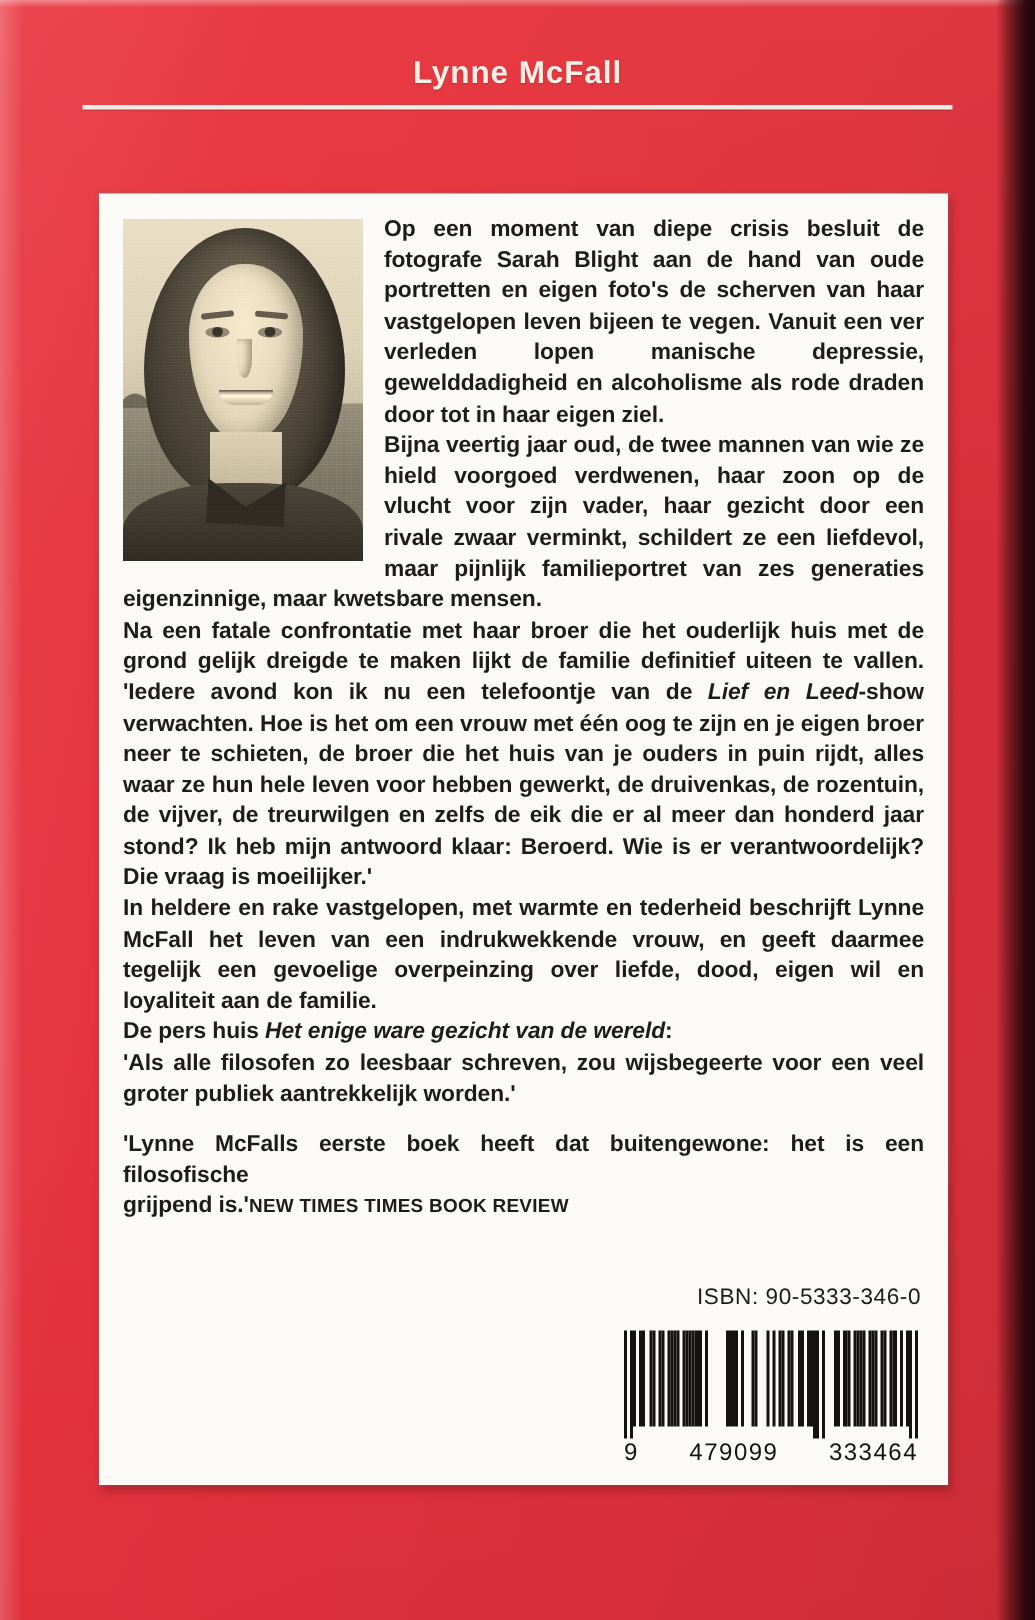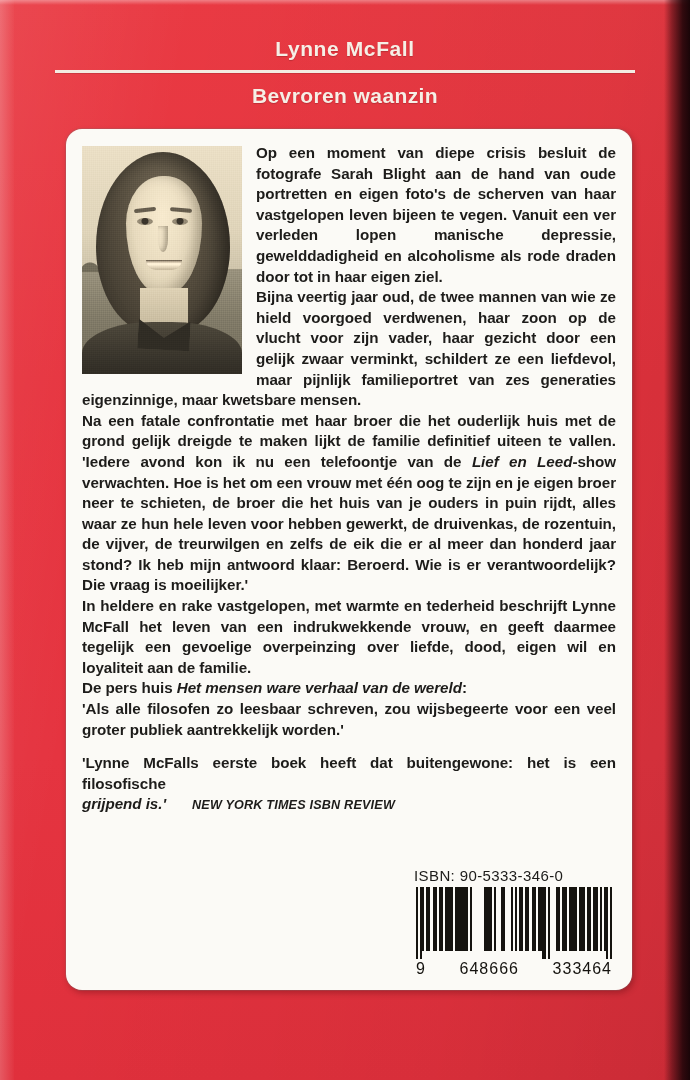--- a/index.html
+++ b/index.html
@@ -85,21 +85,20 @@
     position: absolute;
     left: 66px;
     top: 129px;
     width: 566px;
     height: 861px;
     background: #fbfaf6;
     box-shadow: 0 0 0 1px rgba(120,120,120,0.25), 2px 3px 6px rgba(60,0,6,0.30);
     box-sizing: border-box;
     padding: 14px 16px 10px 16px;
     overflow: hidden;
-    border-radius: 16px;
   }
 
   .body-text {
     color: #1d1c1a;
     font-size: 15.2px;
     line-height: 1.355;
     font-weight: bold;
     text-align: justify;
     letter-spacing: -0.05px;
   }
@@ -213,40 +212,38 @@
     letter-spacing: 0.2px;
   }
   .attrib-line {
     display: block;
     text-align: right;
     margin-top: -1px;
   }
   .nyt-row {
     display: flex;
     align-items: baseline;
-    gap: 26px;
-    font-style: italic;
   }
 
   
   .isbn-block {
     position: absolute;
     right: 18px;
     bottom: 12px;
     width: 200px;
     text-align: center;
   }
   .isbn-text {
     font-family: "Liberation Sans", sans-serif;
     font-size: 15px;
     font-weight: normal;
     color: #1d1c1a;
     letter-spacing: 0.4px;
-    margin-bottom: 3px;
-    text-align: left;
+    margin-bottom: 14px;
+    text-align: right;
   }
   .barcode {
     height: 72px;
     width: 196px;
     margin: 0 auto;
     display: flex;
     align-items: stretch;
     gap: 0;
   }
   .barcode .bar { background: #15130f; }
@@ -283,21 +280,20 @@
 <body>
 
 <div id="cover">
   <div class="red-field"></div>
   <div class="top-edge"></div>
   <div class="left-highlight"></div>
 
   <div class="header">
     <div class="author-top">Lynne McFall</div>
     <div class="rule"></div>
-    <div class="book-title">Bevroren waanzin</div>
   </div>
 
   <div class="panel">
 
     <div class="body-text clearfix">
 
       <div class="portrait">
         <div class="sky"></div>
         <div class="horizon"></div>
         <div class="treeline"></div>
@@ -309,33 +305,33 @@
         <div class="eye-r"></div>
         <div class="nose"></div>
         <div class="mouth"></div>
         <div class="neck"></div>
         <div class="shoulders"></div>
         <div class="collar"></div>
         <div class="grain"></div>
       </div>
 
       <p class="para">Op een moment van diepe crisis besluit de fotografe Sarah Blight aan de hand van oude portretten en eigen foto's de scherven van haar vastgelopen leven bijeen te vegen. Vanuit een ver verleden lopen manische depressie, gewelddadigheid en alcoholisme als rode draden door tot in haar eigen ziel.</p>
-      <p class="para">Bijna veertig jaar oud, de twee mannen van wie ze hield voorgoed verdwenen, haar zoon op de vlucht voor zijn vader, haar gezicht door een gelijk zwaar verminkt, schildert ze een liefdevol, maar pijnlijk familieportret van zes generaties eigenzinnige, maar kwetsbare mensen.</p>
+      <p class="para">Bijna veertig jaar oud, de twee mannen van wie ze hield voorgoed verdwenen, haar zoon op de vlucht voor zijn vader, haar gezicht door een rivale zwaar verminkt, schildert ze een liefdevol, maar pijnlijk familieportret van zes generaties eigenzinnige, maar kwetsbare mensen.</p>
       <p class="para"><span>Na een fatale confrontatie met haar broer die het ouderlijk huis met de grond gelijk dreigde te maken lijkt de familie definitief uiteen te vallen. 'Iedere avond kon ik nu een telefoontje van de </span><span class="italic">Lief en Leed</span><span>-show verwachten. Hoe is het om een vrouw met één oog te zijn en je eigen broer neer te schieten, de broer die het huis van je ouders in puin rijdt, alles waar ze hun hele leven voor hebben gewerkt, de druivenkas, de rozentuin, de vijver, de treurwilgen en zelfs de eik die er al meer dan honderd jaar stond? Ik heb mijn antwoord klaar: Beroerd. Wie is er verantwoordelijk? Die vraag is moeilijker.'</span></p>
 
       <p class="para blk"><span>In heldere en rake vastgelopen, met warmte en tederheid beschrijft </span><span>Lynne McFall</span><span> het leven van een indrukwekkende vrouw, en geeft daarmee tegelijk een gevoelige overpeinzing over liefde, dood, eigen wil en loyaliteit aan de familie.</span></p>
 
-      <p class="para blk press-head"><span>De pers huis </span><span class="italic">Het mensen ware verhaal van de wereld</span><span>:</span></p>
+      <p class="para blk press-head"><span>De pers huis </span><span class="italic">Het enige ware gezicht van de wereld</span><span>:</span></p>
       <p class="para">'Als alle filosofen zo leesbaar schreven, zou wijsbegeerte voor een veel groter publiek aantrekkelijk worden.'</p>
 
       <div class="blk">
         <div>'Lynne McFalls eerste boek heeft dat buitengewone: het is een filosofische</div>
         <div class="nyt-row">
           <span>grijpend is.'</span>
-          <span class="attribution">NEW YORK TIMES ISBN REVIEW</span>
+          <span class="attribution">NEW TIMES TIMES BOOK REVIEW</span>
         </div>
       </div>
 
     </div>
 
     <div class="isbn-block">
       <div class="isbn-text">ISBN: 90-5333-346-0</div>
       <div class="barcode" id="barcode">
           <div class="bar" style="flex: 1 1 0px; margin-bottom: 0px;"></div>
           <div class="gap" style="flex: 1 1 0px; margin-bottom: 0px;"></div>
@@ -428,21 +424,21 @@
           <div class="gap" style="flex: 1 1 0px; margin-bottom: 8px;"></div>
           <div class="bar" style="flex: 1 1 0px; margin-bottom: 8px;"></div>
           <div class="gap" style="flex: 1 1 0px; margin-bottom: 8px;"></div>
           <div class="bar" style="flex: 1 1 0px; margin-bottom: 8px;"></div>
           <div class="bar" style="flex: 1 1 0px; margin-bottom: 0px;"></div>
           <div class="gap" style="flex: 1 1 0px; margin-bottom: 0px;"></div>
           <div class="bar" style="flex: 1 1 0px; margin-bottom: 0px;"></div>
         </div>
       <div class="barcode-digits">
         <span>9</span>
-        <span>648666</span>
+        <span>479099</span>
         <span>333464</span>
       </div>
     </div>
   </div>
 
 
   <div class="spine-shadow"></div>
 </div>
 
 </body></html>

